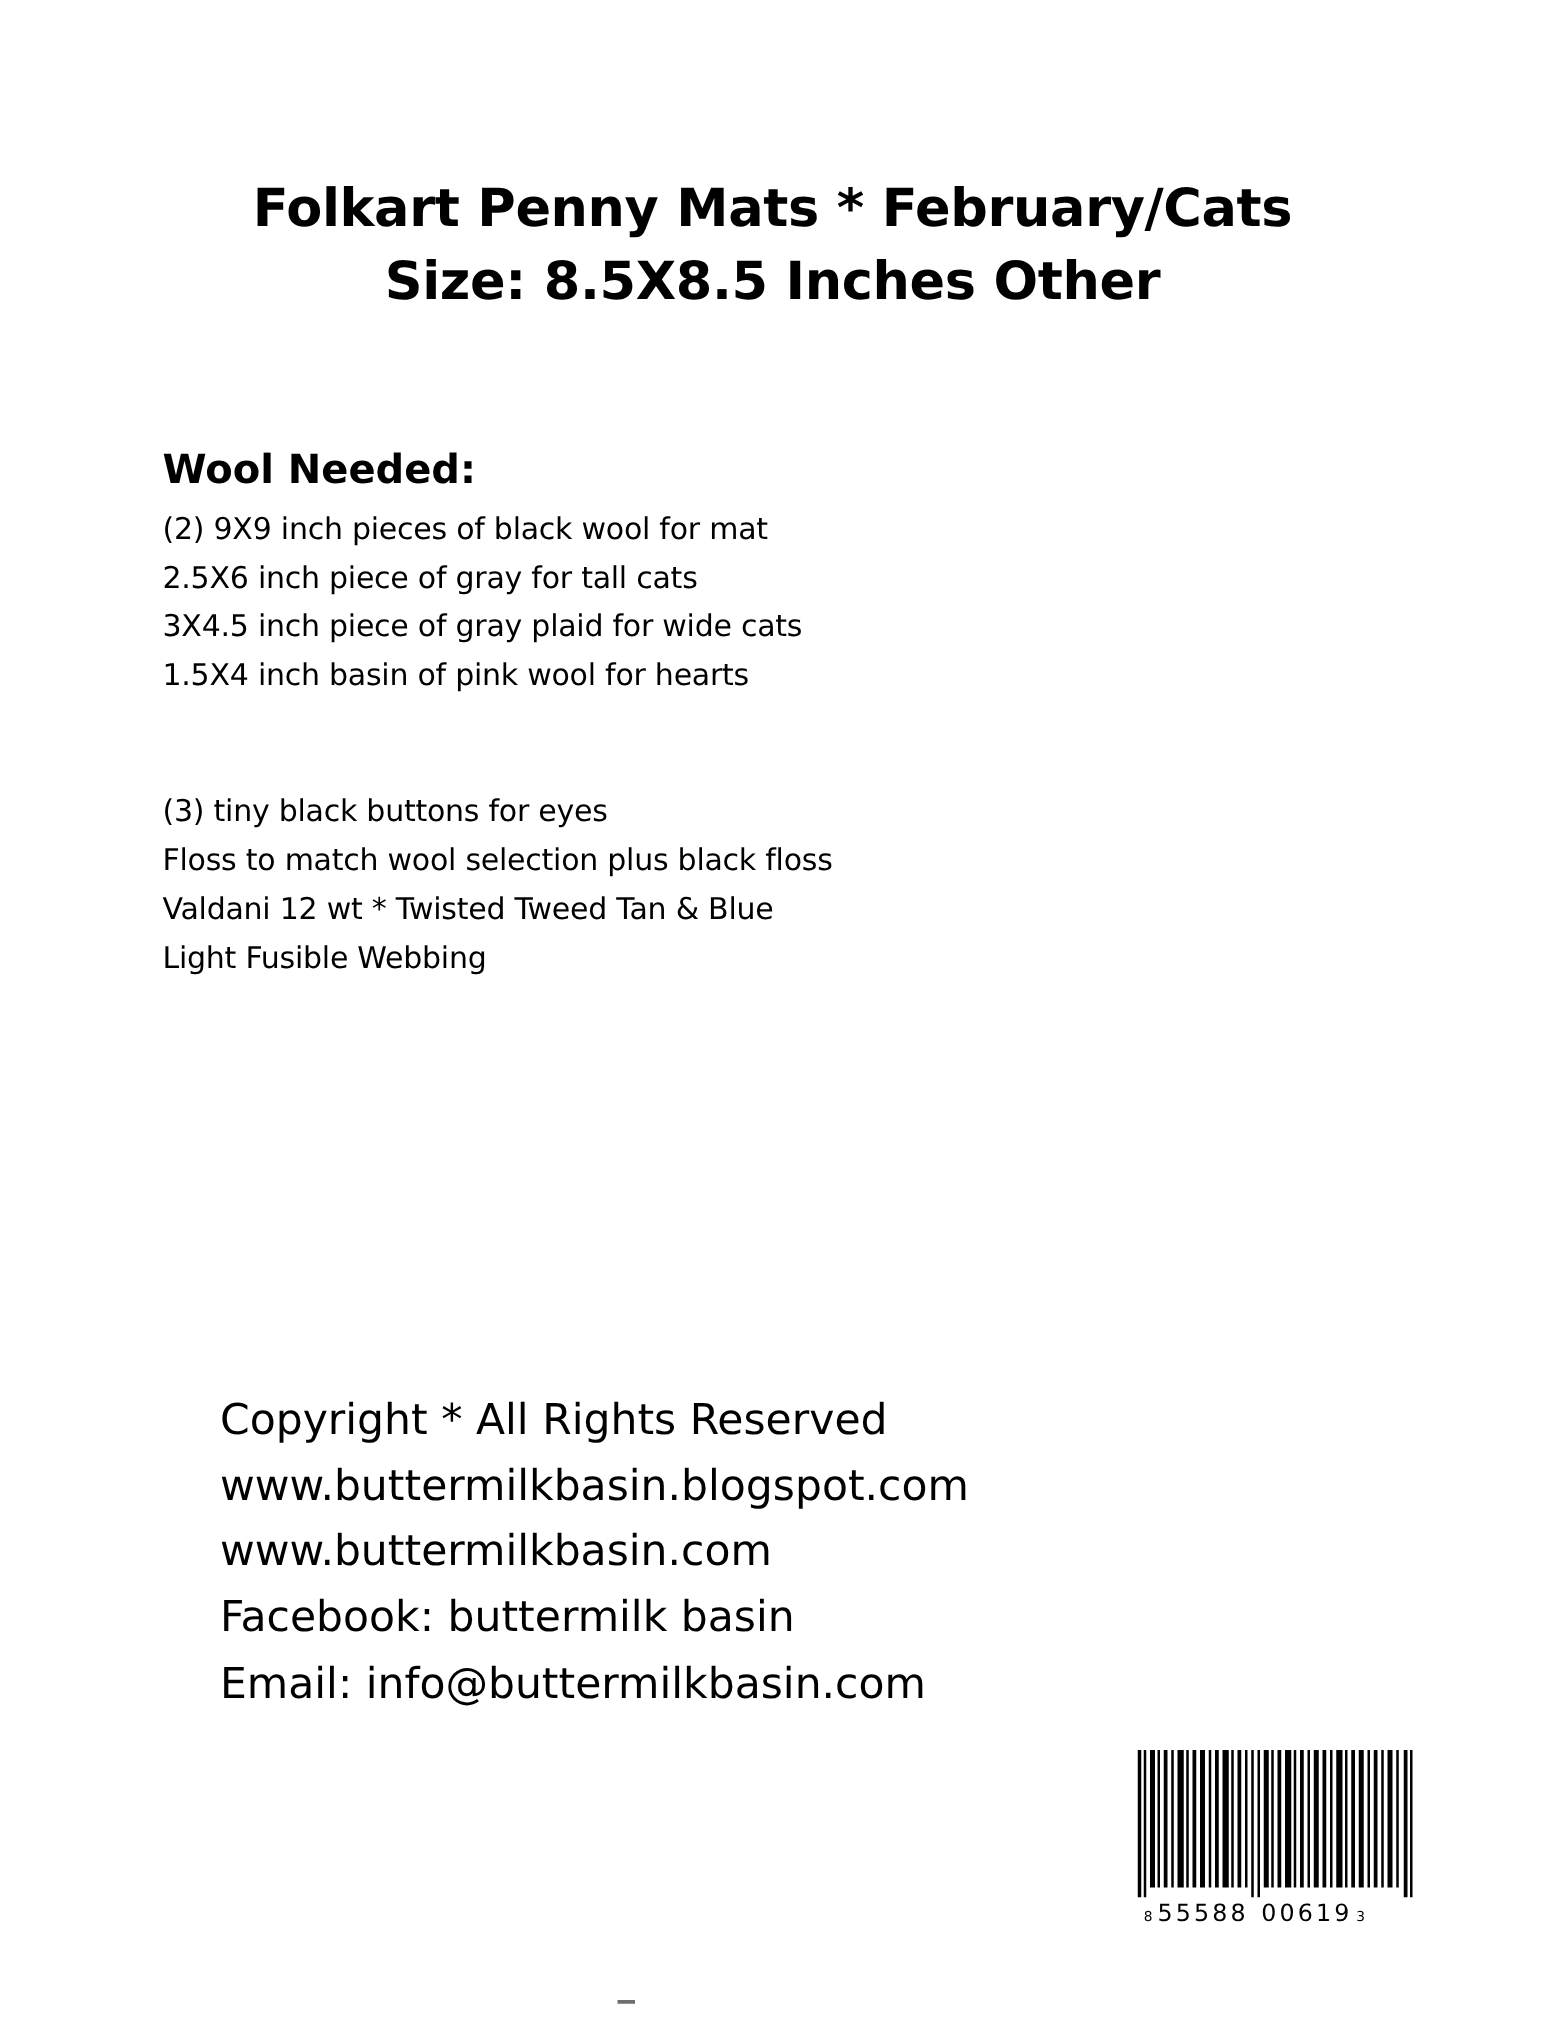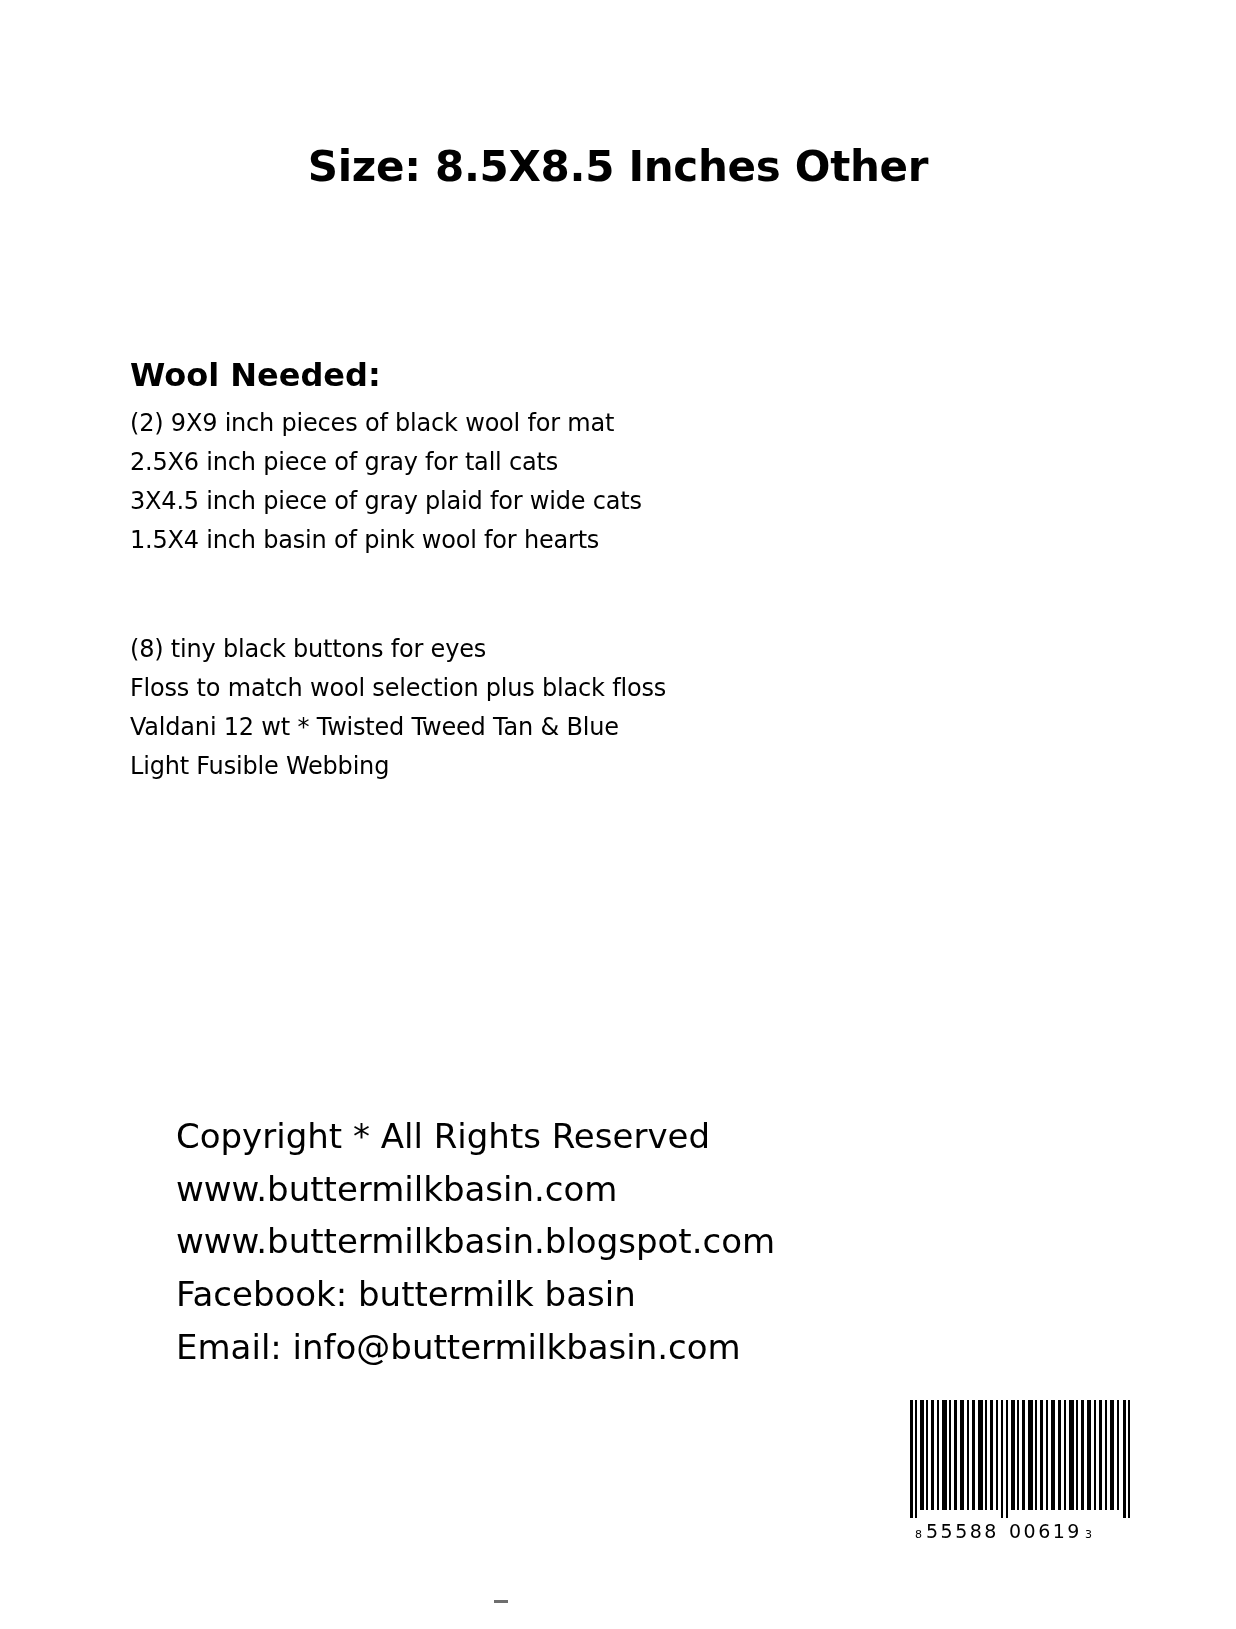--- a/index.html
+++ b/index.html
@@ -102,48 +102,49 @@
     height: 3px;
     background: #6e6e6e;
   }
 </style>
 </head>
 <body>
 
 <div class="page">
 
   <div class="title-block">
+    <div class="title-line">Folkart Penny Mats * February/Cats</div>
     <div class="title-line">Size: 8.5X8.5 Inches Other</div>
   </div>
 
   <div class="body-block">
 
     <div>
       <div class="section-heading">Wool Needed:</div>
       <div class="body-line">(2) 9X9 inch pieces of black wool for mat</div>
       <div class="body-line">2.5X6 inch piece of gray for tall cats</div>
       <div class="body-line">3X4.5 inch piece of gray plaid for wide cats</div>
       <div class="body-line">1.5X4 inch basin of pink wool for hearts</div>
     </div>
 
     <div class="gap-section"></div>
 
     <div>
-      <div class="body-line">(8) tiny black buttons for eyes</div>
+      <div class="body-line">(3) tiny black buttons for eyes</div>
       <div class="body-line">Floss to match wool selection plus black floss</div>
       <div class="body-line">Valdani 12 wt * Twisted Tweed Tan &amp; Blue</div>
       <div class="body-line">Light Fusible Webbing</div>
     </div>
 
   </div>
 
   <div class="footer-block">
     <div class="footer-line">Copyright * All Rights Reserved</div>
+    <div class="footer-line">www.buttermilkbasin.blogspot.com</div>
     <div class="footer-line">www.buttermilkbasin.com</div>
-    <div class="footer-line">www.buttermilkbasin.blogspot.com</div>
     <div class="footer-line">Facebook: buttermilk basin</div>
     <div class="footer-line">Email: info@buttermilkbasin.com</div>
   </div>
 
   <div class="barcode-wrap">
     <svg class="barcode-bars" viewBox="0 0 225 118" preserveAspectRatio="none">
       <rect x="0" y="0" width="3" height="118" fill="#000"></rect>
       <rect x="5" y="0" width="2" height="118" fill="#000"></rect>
       <rect x="10" y="0" width="4" height="110" fill="#000"></rect>
       <rect x="16" y="0" width="2" height="110" fill="#000"></rect>

